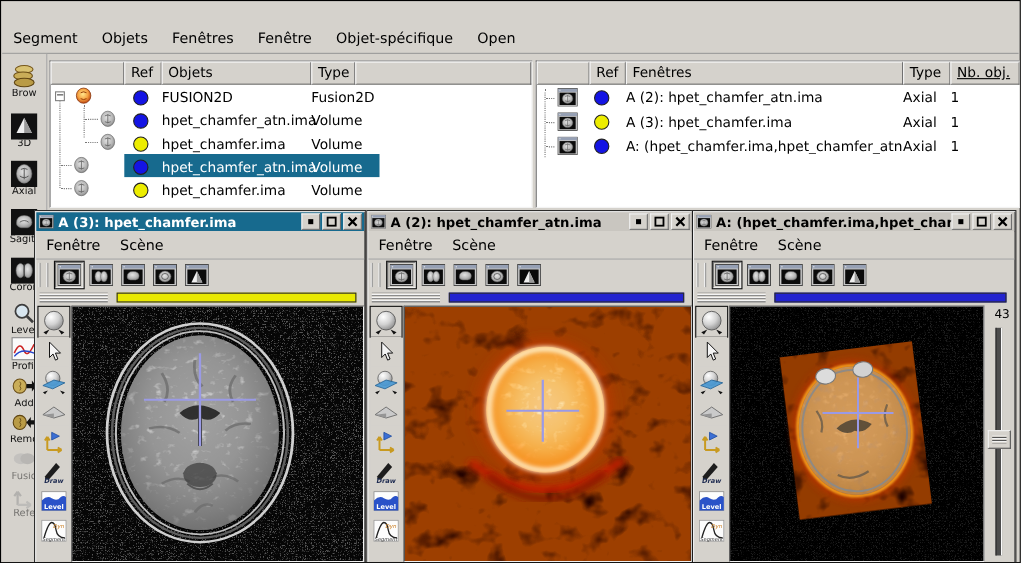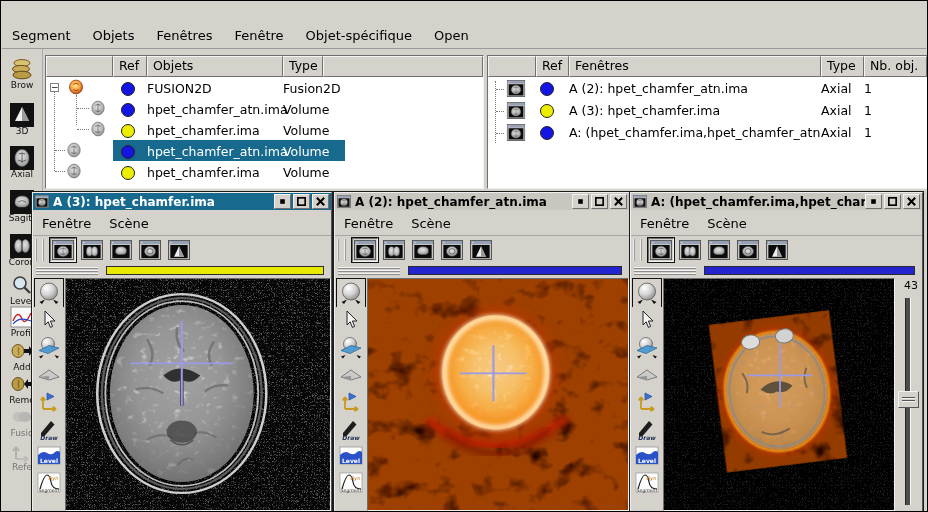--- a/index.html
+++ b/index.html
@@ -28,21 +28,21 @@
   .stool svg{width:24px;height:24px;display:block;margin:0 auto;}
   .stool .tlabel{display:block;font-size:9px;line-height:9px;white-space:nowrap;overflow:hidden;color:#111;}
   .stool.disabled{opacity:.5;}
 
   
   .panel{position:absolute;top:54px;height:132px;background:#fff;}
   .phead{display:flex;height:21px;}
   .hcell{background:#d5d2cc;border-top:1px solid #f4f4f4;border-left:1px solid #f4f4f4;
     border-right:1px solid #707070;border-bottom:1px solid #707070;
     padding:1px 0 0 5px;font-size:12.5px;box-sizing:border-box;white-space:nowrap;overflow:hidden;flex:none;}
-  .hfill{flex:1;}
+  .hfill{flex:1;text-decoration:underline;}
   .pbody{position:relative;height:calc(100% - 21px);overflow:hidden;}
   .prow{display:flex;height:21px;align-items:center;position:relative;}
   .tcell{flex:none;position:relative;height:21px;}
   .rowrest{display:inline-flex;height:21px;align-items:center;justify-content:space-between;}
   .rowrest.sel{color:#fff;}
   .rcell{flex:none;white-space:nowrap;overflow:visible;font-size:12.5px;padding-top:1px;box-sizing:border-box;}
   .dot{display:inline-block;width:12px;height:12px;border-radius:50%;border:1px solid #222;vertical-align:middle;margin-left:8px;}
   .bicon{width:16px;height:16px;position:absolute;top:2px;}
   .wicon{width:22px;height:17px;position:absolute;top:2px;}
   .expander{position:absolute;left:4px;top:6px;width:9px;height:9px;background:#fff;border:1px solid #808080;

